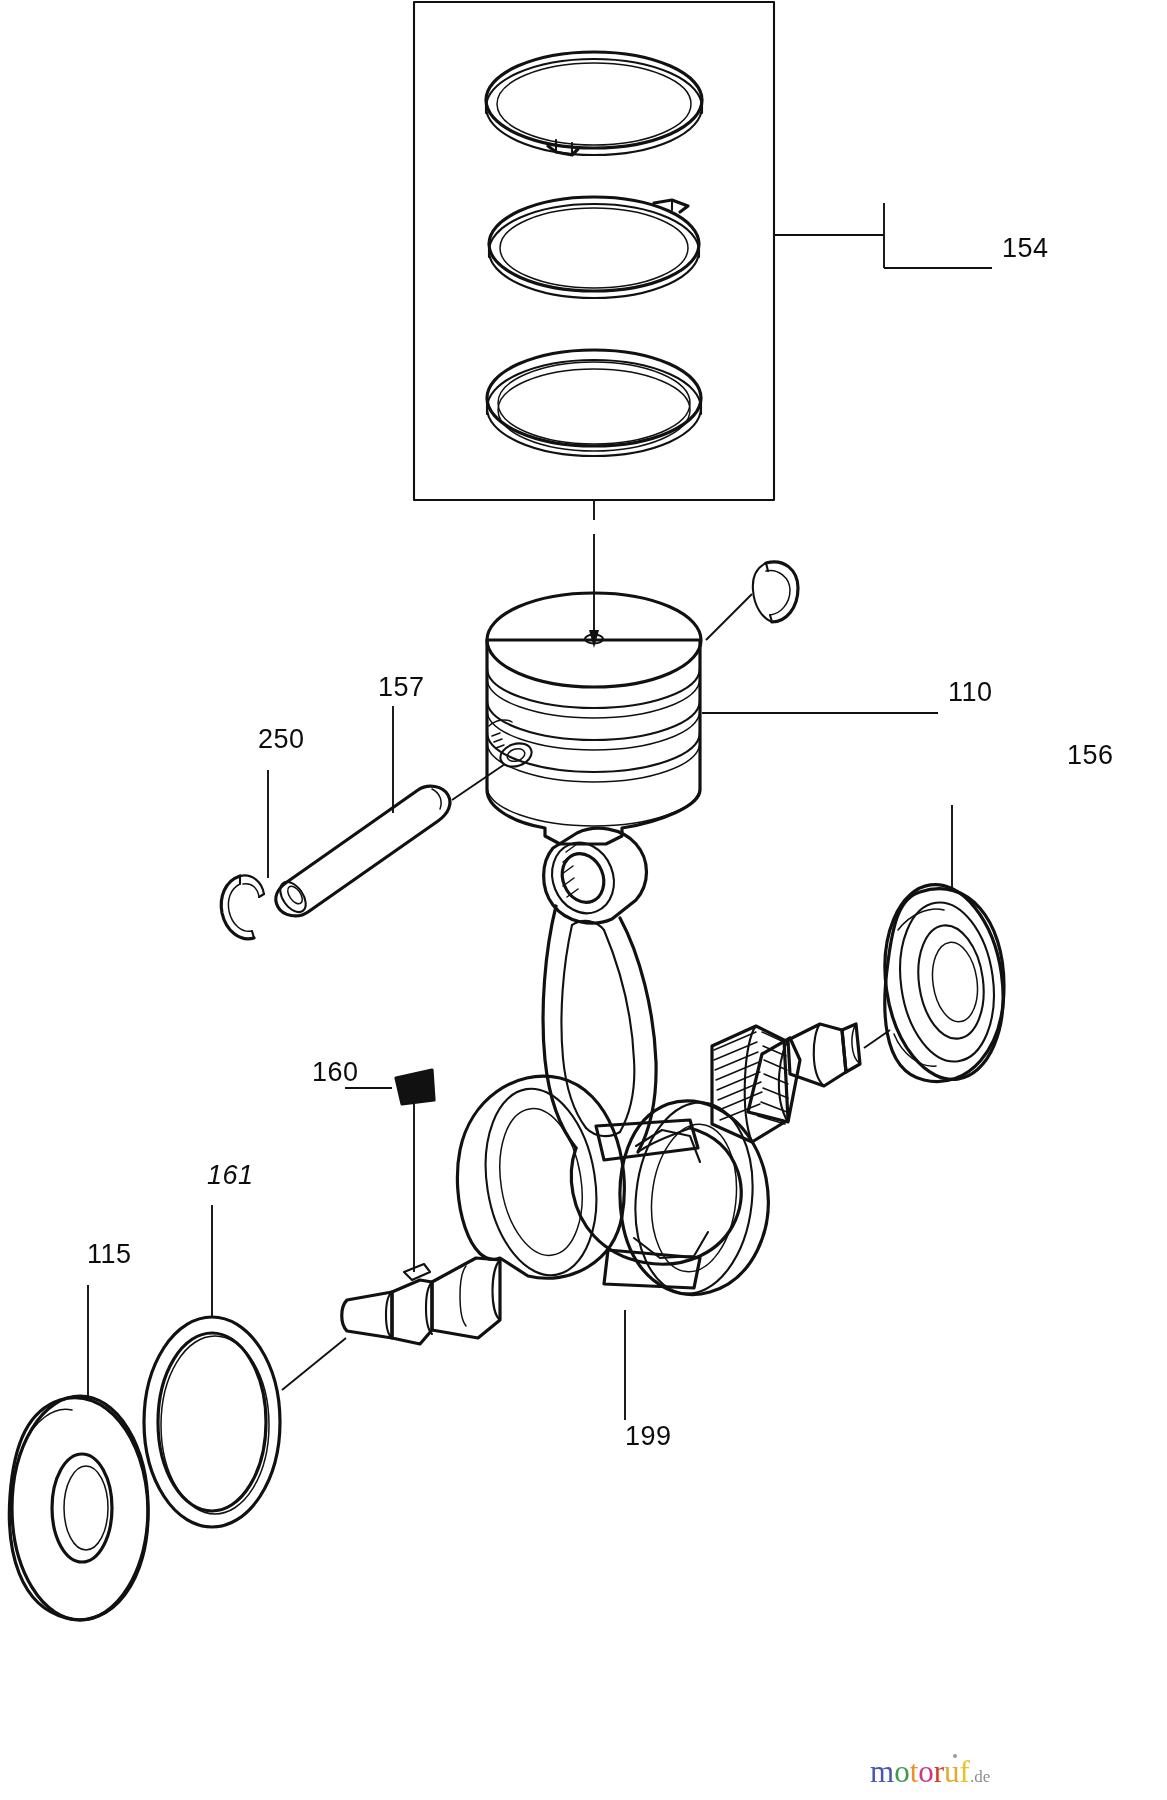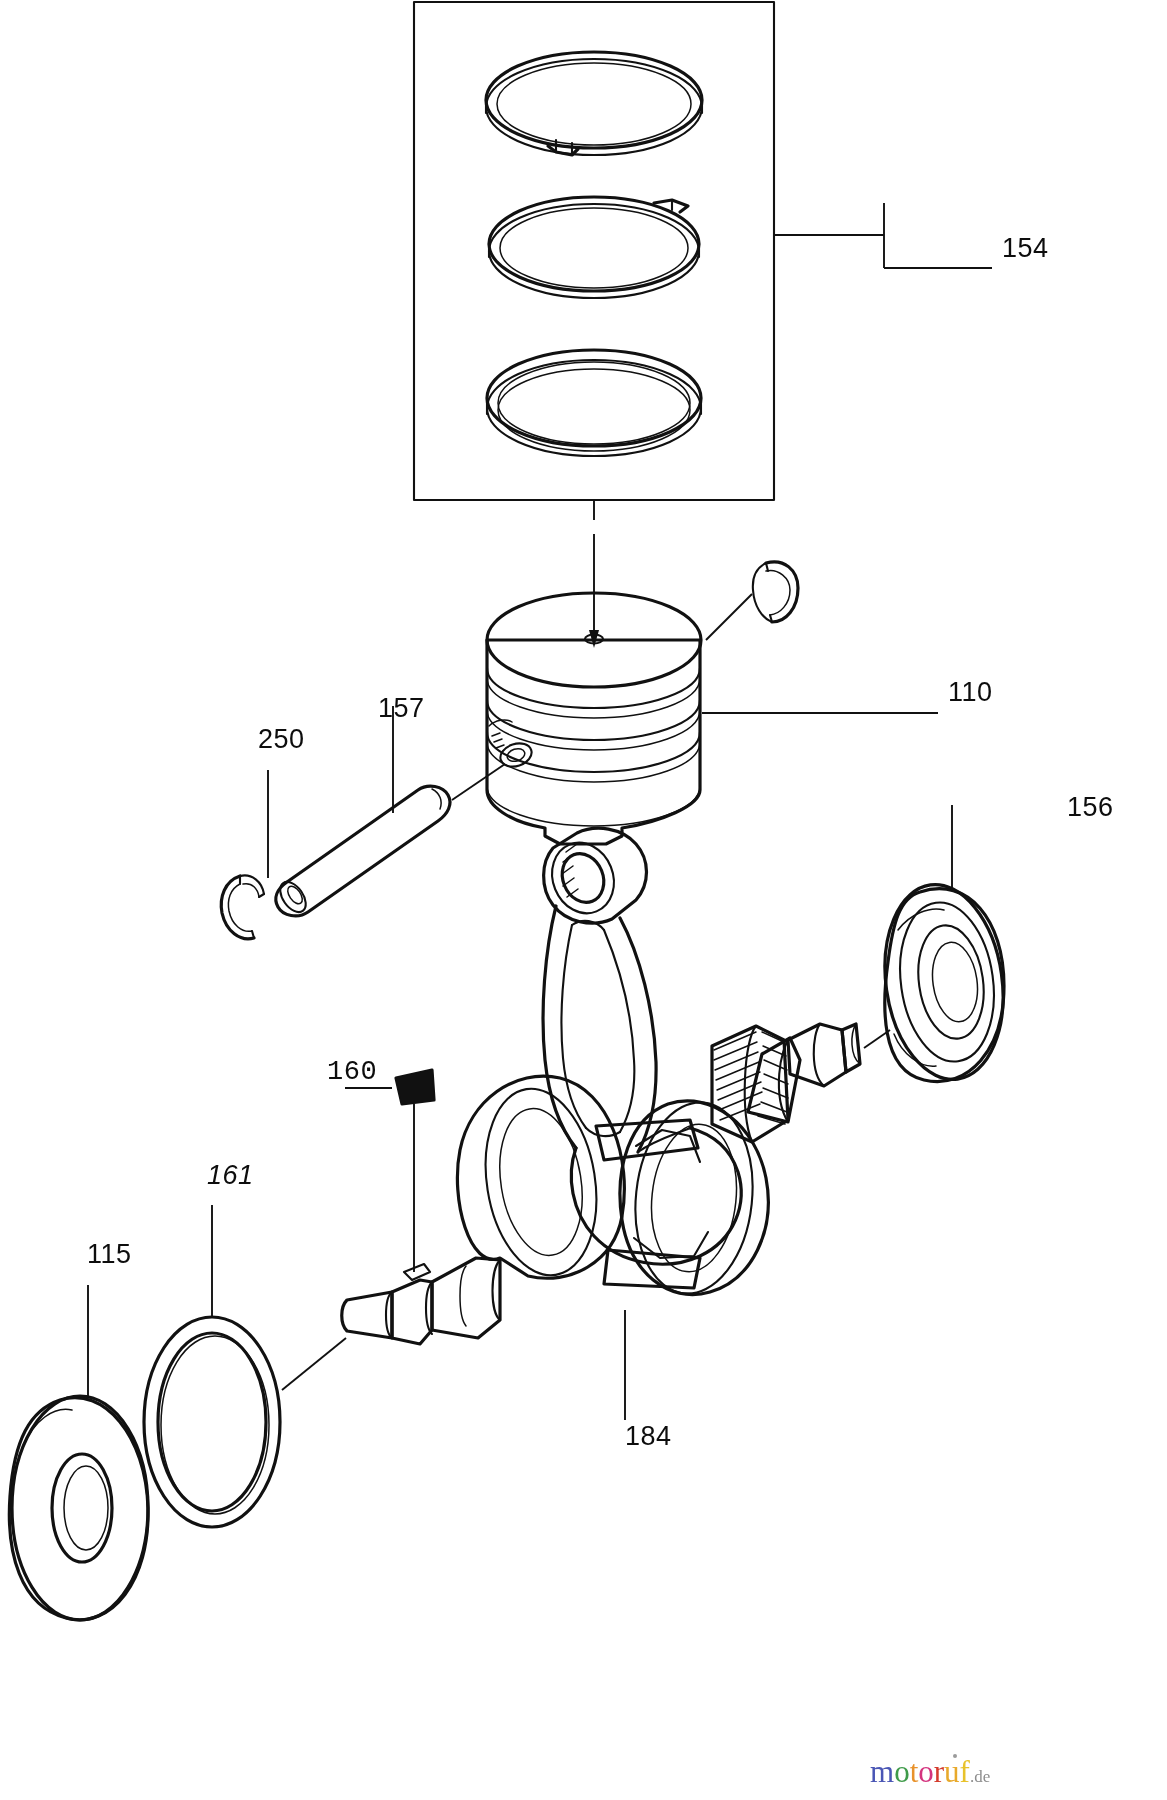--- a/index.html
+++ b/index.html
@@ -249,26 +249,26 @@
       <ellipse cx="82" cy="1508" rx="30" ry="54" class="ln-h" fill="#fff"></ellipse>
       <ellipse cx="86" cy="1508" rx="22" ry="42" class="ln-t" fill="#fff"></ellipse>
       <path class="ln-t" d="M22 1448 C34 1420 54 1406 72 1410" fill="none"></path>
     </g>
     <path class="lead" d="M88 1285 L88 1398"></path>
 
   </svg>
 
   <div class="callout" style="left: 1002px; top: 253px; transform: translateY(-20px);">154</div>
   <div class="callout" style="left: 948px; top: 697px; transform: translateY(-20px);">110</div>
-  <div class="callout" style="left: 1067px; top: 812px; transform: translateY(-20px);">156</div>
-  <div class="callout" style="left: 378px; top: 713px; transform: translateY(-20px); text-align: center;">157</div>
+  <div class="callout" style="left: 1067px; top: 760px; transform: translateY(-20px);">156</div>
+  <div class="callout" style="left: 378px; top: 692px; transform: translateY(-20px); text-align: center;">157</div>
   <div class="callout" style="left: 258px; top: 744px; transform: translateY(-20px);">250</div>
-  <div class="callout" style="left: 327px; top: 1077px; transform: translateY(-20px); font-family: Liberation Mono, monospace;">160</div>
+  <div class="callout" style="left: 312px; top: 1077px; transform: translateY(-20px);">160</div>
   <div class="callout" style="left: 207px; top: 1180px; transform: translateY(-20px); font-style: italic;">161</div>
   <div class="callout" style="left: 87px; top: 1259px; transform: translateY(-20px);">115</div>
-  <div class="callout" style="left: 625px; top: 1441px; transform: translateY(-20px);">184</div>
+  <div class="callout" style="left: 625px; top: 1441px; transform: translateY(-20px);">199</div>
 
   <div class="wm">
     <span id="wm-letters"><i style="color: rgb(74, 86, 181);">m</i><i style="color: rgb(63, 155, 74);">o</i><i style="color: rgb(232, 146, 43);">t</i><i style="color: rgb(212, 52, 127);">o</i><i style="color: rgb(212, 58, 44);">r</i><i style="color: rgb(232, 169, 43);">u</i><i style="color: rgb(232, 194, 43);">f</i></span><span class="suf">.de</span>
     <span class="dot"></span>
   </div>
 
 </div>
 
 </body></html>

